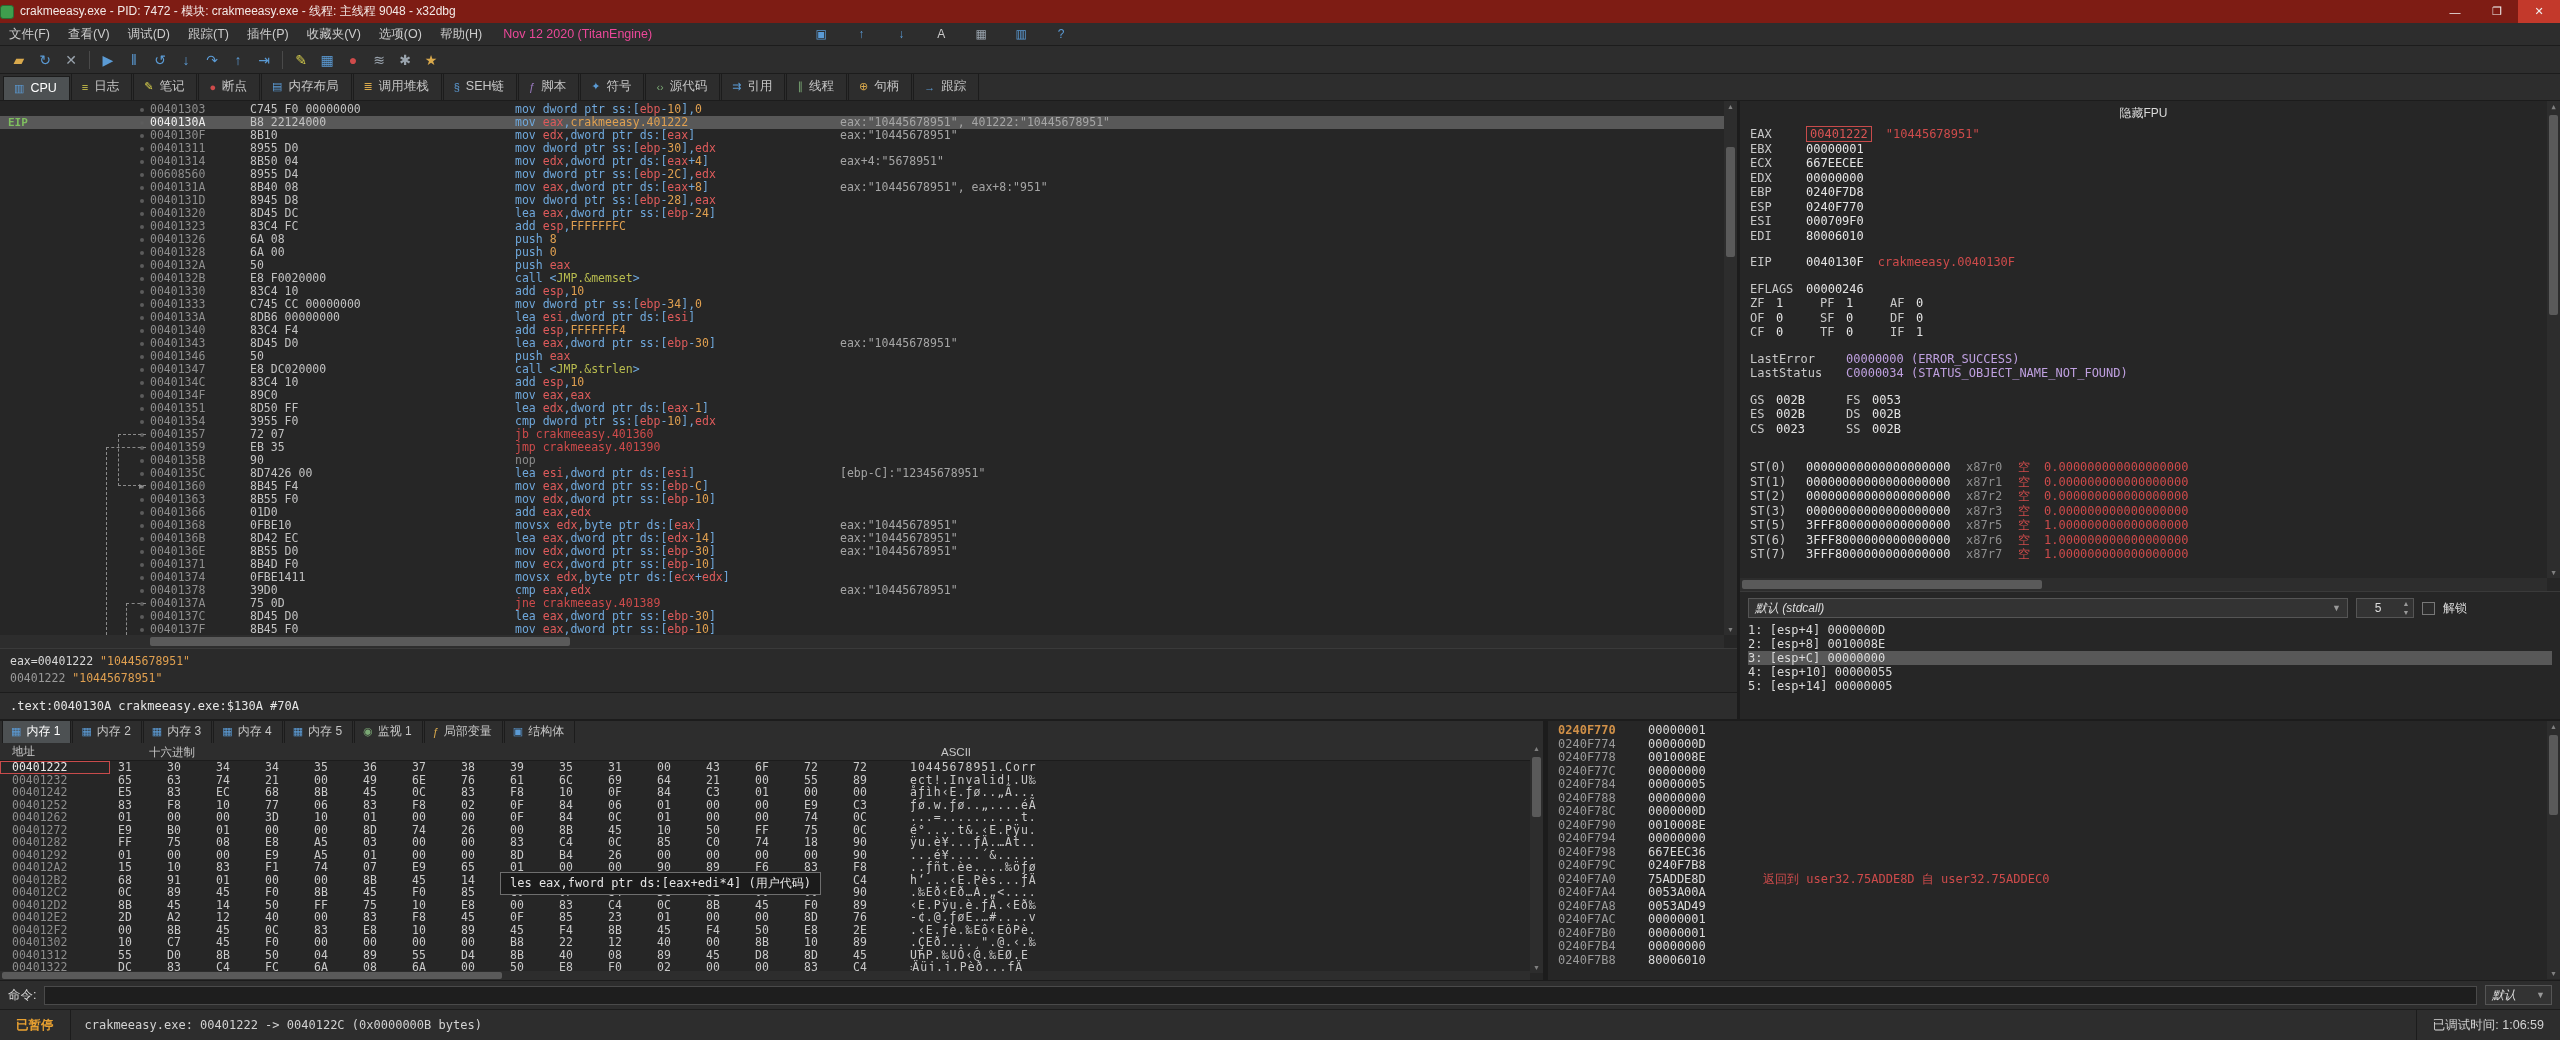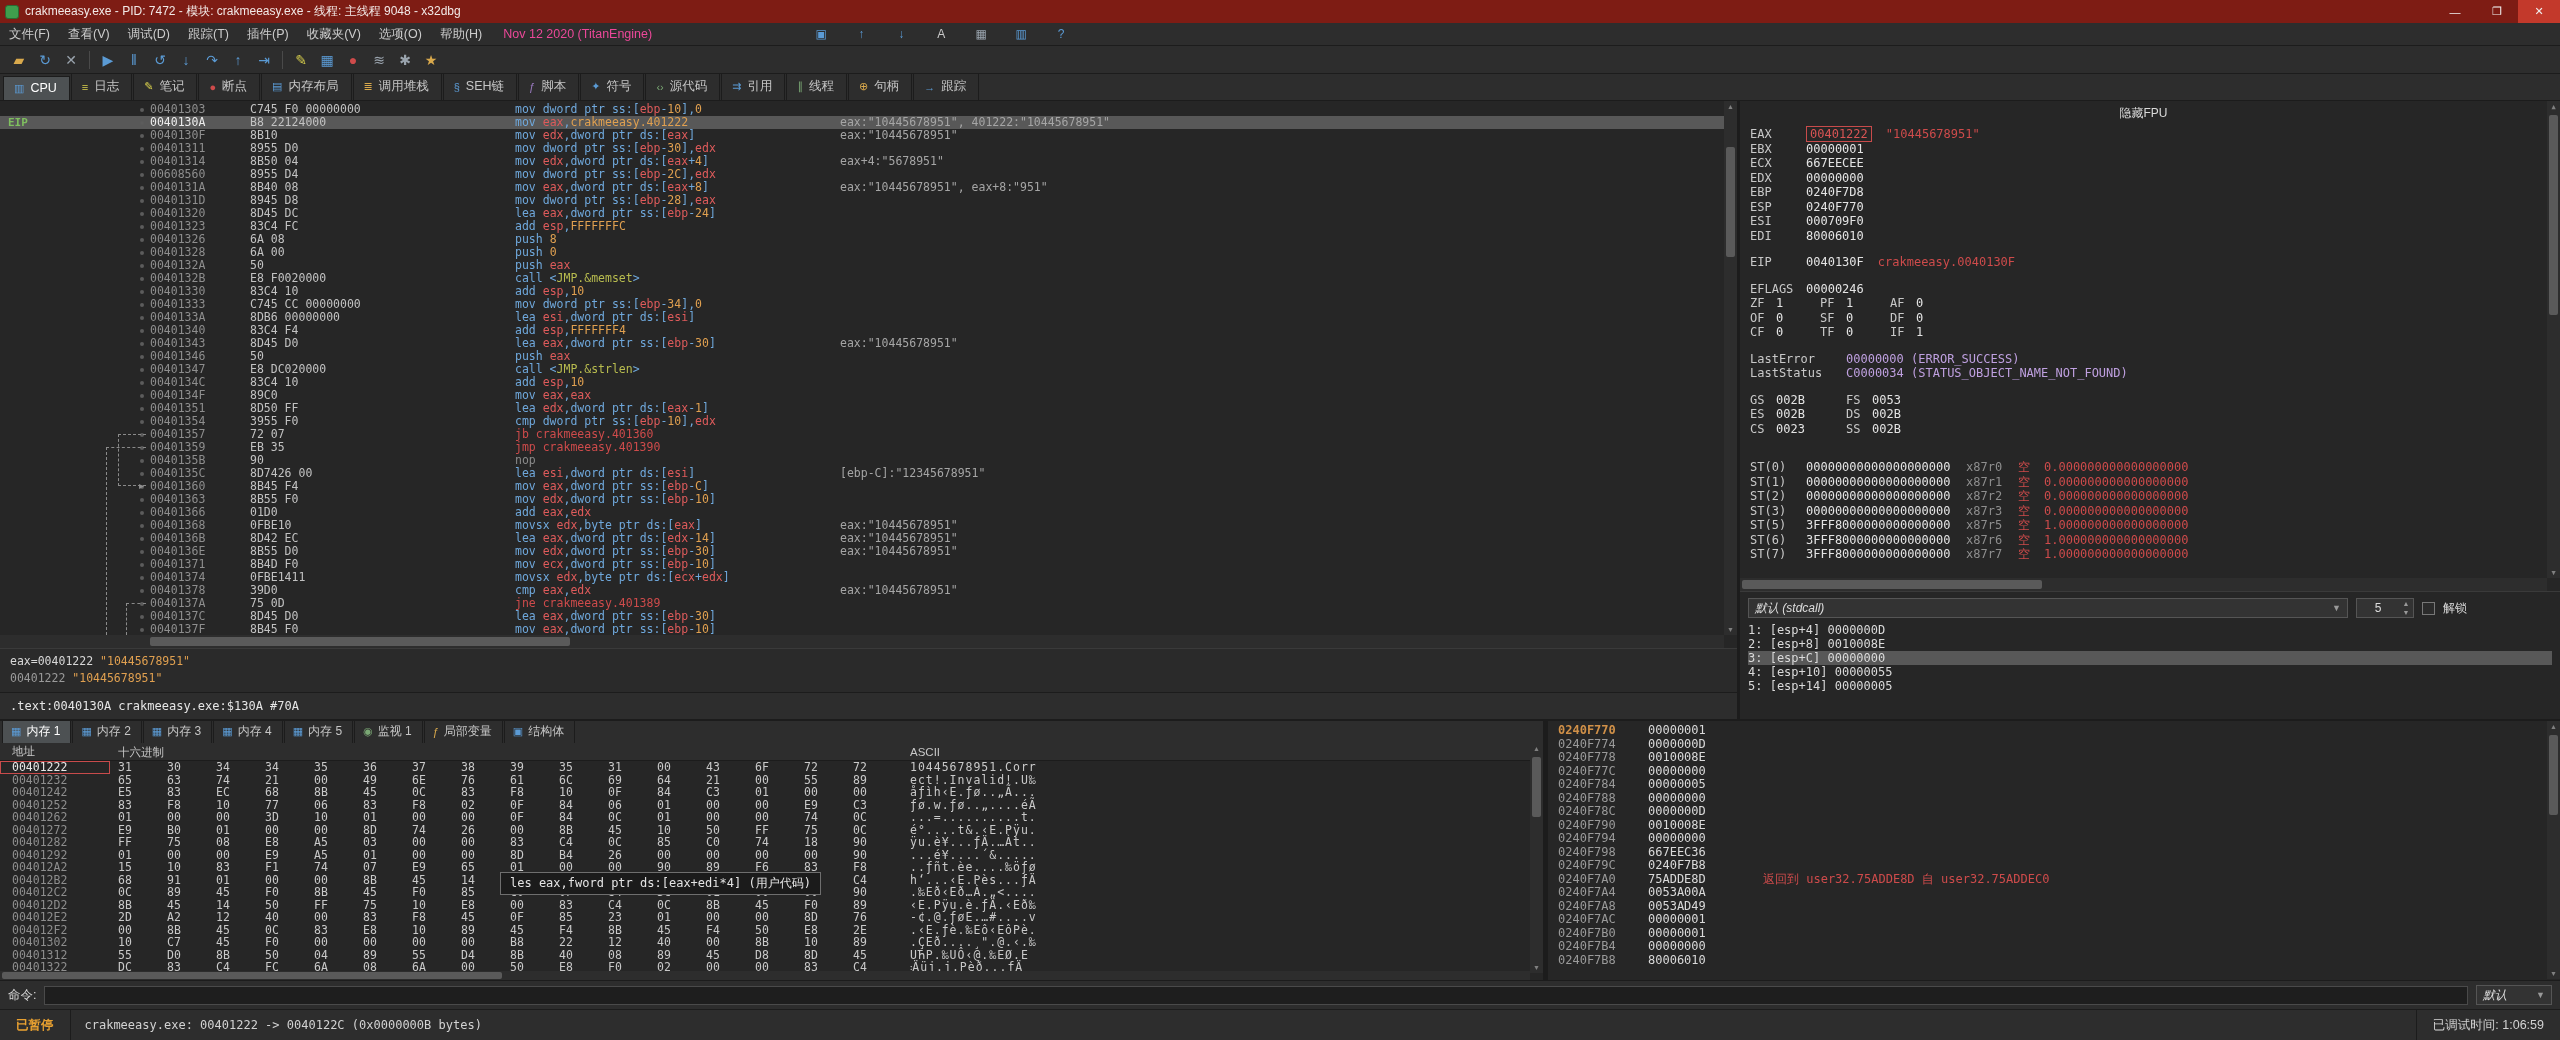--- a/index.html
+++ b/index.html
@@ -1,21 +1,21 @@
 <!DOCTYPE html>
 <html><head>
 <meta charset="utf-8">
 <style>
   * { box-sizing: border-box; margin: 0; padding: 0; }
   html,body { width:2560px; height:1040px; overflow:hidden; background:#1E1E1E;
     font-family:"Liberation Sans", sans-serif; color:#D8D8D8; }
   .window { width:2560px; height:1040px; display:flex; flex-direction:column; background:#252525; }
 
   
-  .titlebar { height:23px; background:#7E1C14; display:flex; align-items:center; padding-left:5px; flex:0 0 23px; }
+  .titlebar { height:23px; background:#7E1C14; display:flex; align-items:center; flex:0 0 23px; }
   .app-icon { width:14px; height:14px; border-radius:3px; background:#3F9E4D; margin-right:6px;
     display:inline-block; border:1px solid #2A6B33; }
   .title-text { font-size:12px; color:#F2E9E7; white-space:nowrap; }
   .win-controls { margin-left:auto; display:flex; height:23px; }
   .win-btn { width:42px; height:23px; display:flex; align-items:center; justify-content:center;
     font-size:11px; color:#F0F0F0; }
   .win-btn.close { background:#C3392B; }
 
   
   .menubar { height:23px; flex:0 0 23px; background:#2D2D2D; border-bottom:1px solid #1C1C1C;
@@ -122,21 +122,21 @@
   .bottom { flex:0 0 261px; display:flex; border-top:2px solid #1C1C1C; }
   .bottomleft { width:1543px; flex:0 0 1543px; display:flex; flex-direction:column; }
   .dumptabs { height:22px; flex:0 0 22px; background:#2D2D2D; display:flex; align-items:flex-end; padding-left:2px; }
   .dtab { padding:2px 10px 3px 8px; font-size:12px; color:#C6C6C6; display:flex; align-items:center; gap:5px;
     background:#2D2D2D; border:1px solid #1C1C1C; border-bottom:none; margin-right:1px; white-space:nowrap; }
   .dtab.selected { background:#4D5153; color:#FFFFFF; }
   .dump { position:relative; flex:1; background:#262626; overflow:hidden; }
   .dump-header { display:flex; height:18px; line-height:18px; background:#2D2D2D; border-bottom:1px solid #1C1C1C;
     color:#C8C8C8; font-size:11.5px; font-family:"Liberation Sans",sans-serif; }
   .dh-addr { width:110px; padding-left:12px;font-family:Liberation Mono, monospace; }
-  .dh-hex { width:800px; padding-left:8px; }
+  .dh-hex { width:800px; padding-left:8px;margin-left:31px; }
   .dh-ascii { width:220px; }
   .dump-row { display:flex; height:12.5px; line-height:12.5px; font-family:"DejaVu Sans Mono",monospace;
     font-size:11.5px; white-space:pre; }
   .dump-addr { width:110px; flex:0 0 110px; padding-left:12px; color:#8E8E8E; }
   .dump-addr.boxed { color:#E8E8E8; outline:1px solid #C84B4B; outline-offset:-1px; }
   .dump-hex { width:800px; flex:0 0 800px; display:flex; color:#C9C9C9; padding-left:8px; }
   .byte { width:49px; flex:0 0 49px; }
   .dump-ascii { color:#C9C9C9; letter-spacing:1px; }
   .dump-tooltip { position:absolute; left:500px; top:129px; background:#1B1B1B; border:1px solid #6E6E6E;
     padding:2px 9px; font-family:"DejaVu Sans Mono",monospace; font-size:12px; color:#E4E4E4; z-index:6; white-space:pre; }
@@ -522,21 +522,21 @@
         <div class="sb-arrow" style="top:0;">▲</div>
         <div class="thumb" style="top:14px;left:2px;width:9px;height:80px;"></div>
         <div class="sb-arrow" style="bottom:0;">▼</div>
       </div>
     </div>
   </div>
 
   <div class="cmdbar">
     <span class="cmd-label">命令:</span>
     <input class="cmd-input" value="" style="">
-    <div class="combo" style="width:76px;">
+    <div class="combo" style="width:67px;">
       <span>默认</span>
         <span class="arr">▼</span>
     </div>
   </div>
 
   <div class="statusbar">
     <div class="sb-paused">已暂停</div>
     <div class="sb-msg">crakmeeasy.exe: 00401222 -&gt; 0040122C (0x0000000B bytes)</div>
     <div class="sb-time">已调试时间: 1:06:59</div>
   </div>

